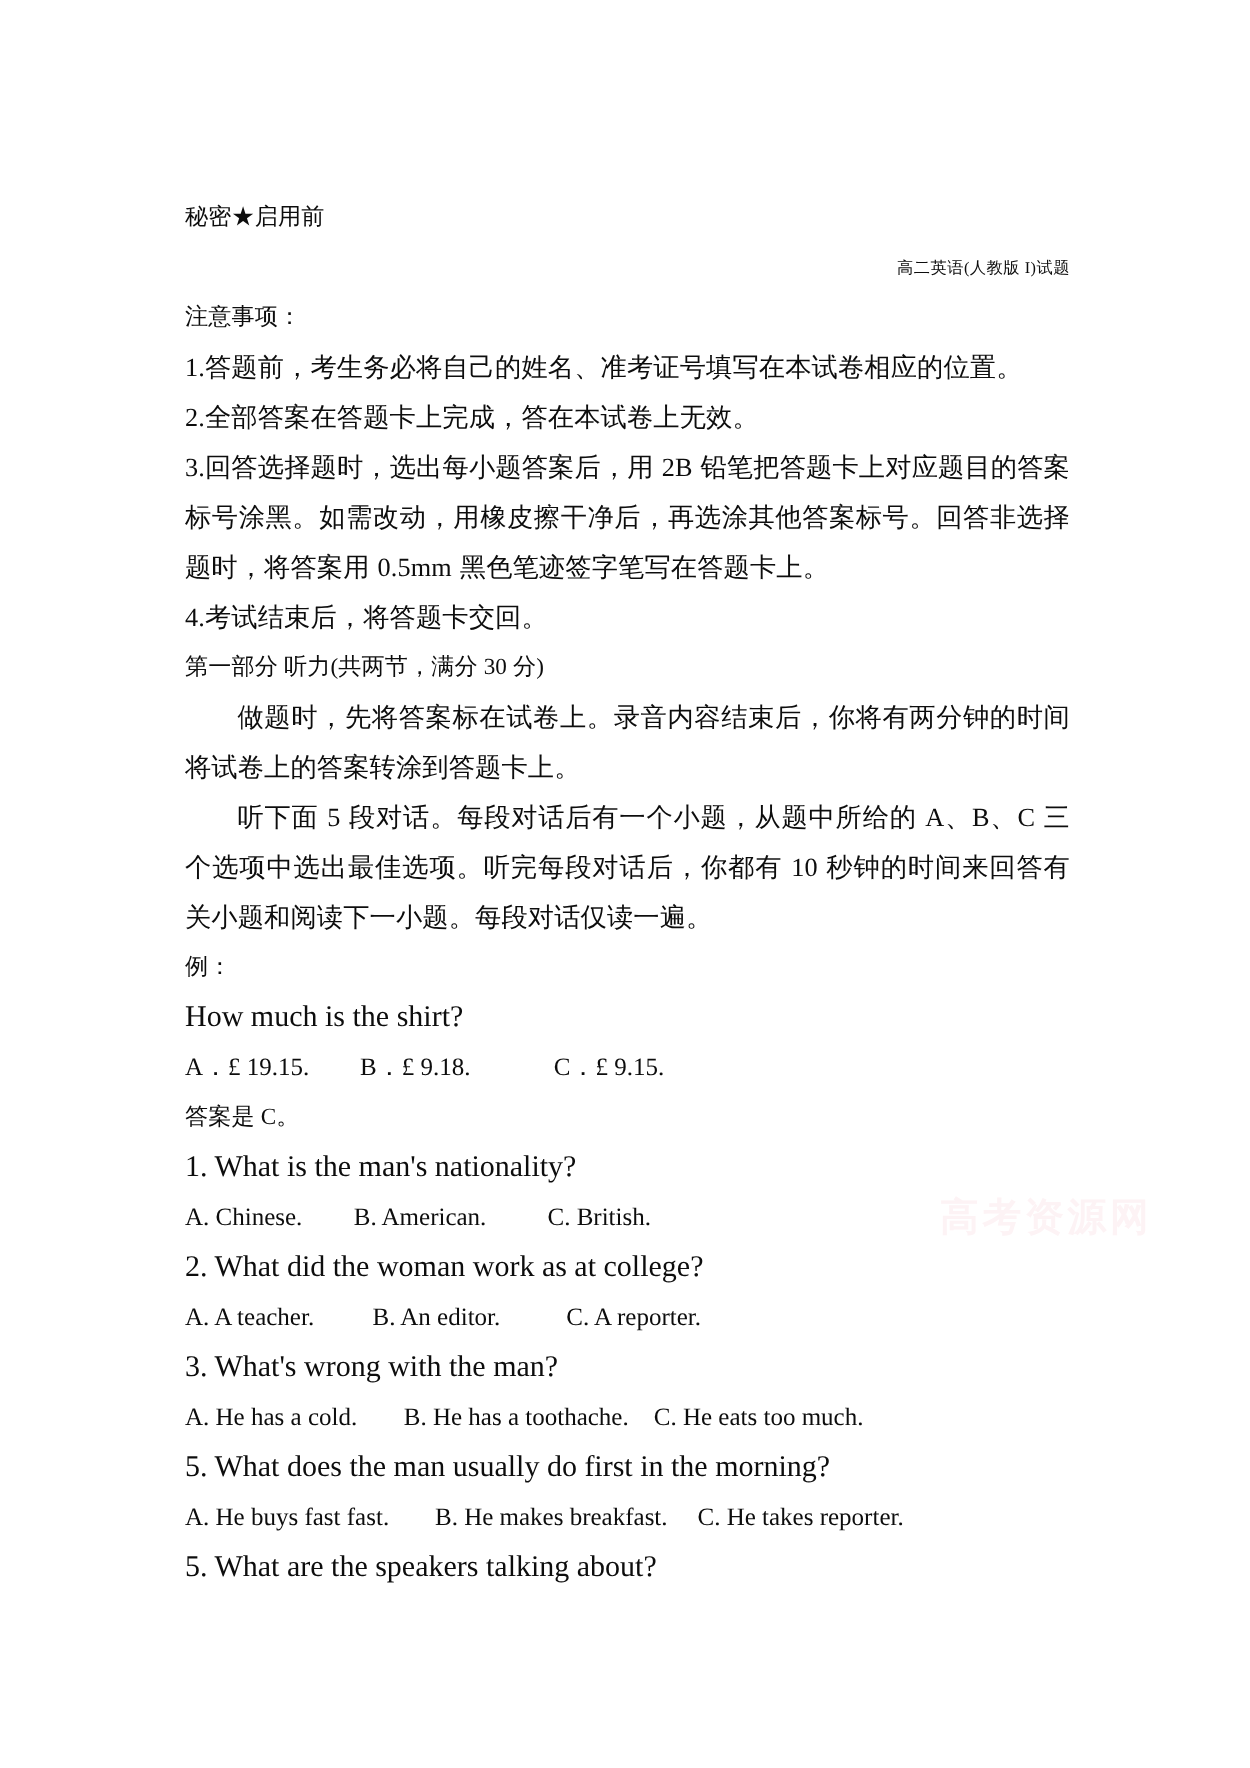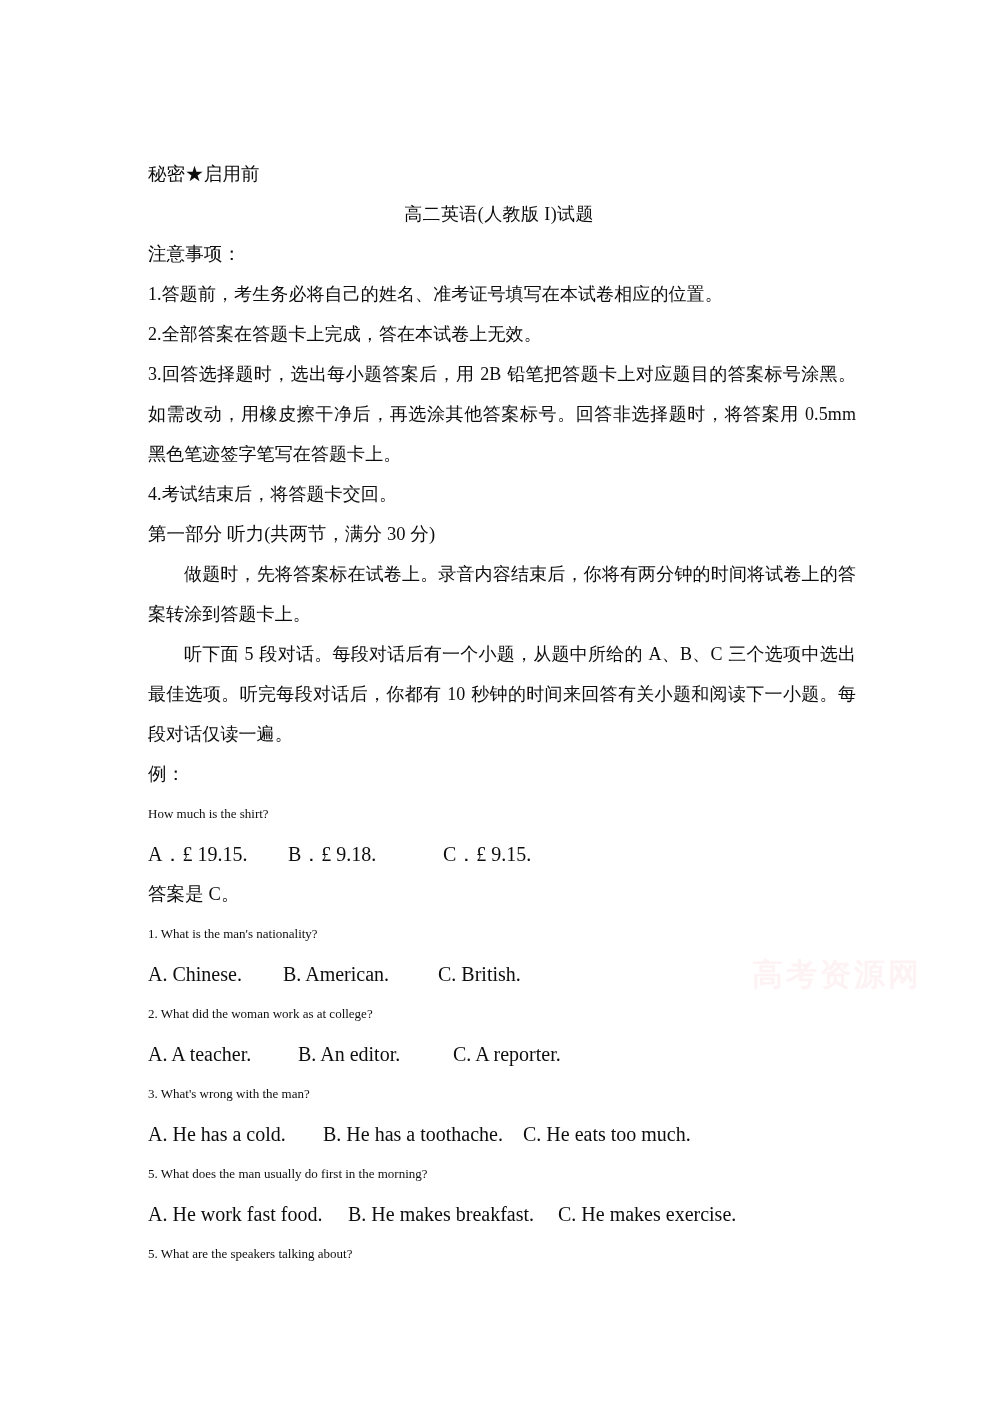--- a/index.html
+++ b/index.html
@@ -38,43 +38,43 @@
   
   .line {
     font-size: 18.5px;
     line-height: 40px;
     letter-spacing: 0.1px;
     white-space: nowrap;
   }
 
   
   .para {
-    font-size: 18px;
+    font-size: 21px;
     line-height: 40px;
     text-align: justify;
     text-justify: inter-ideograph;
     letter-spacing: 0.1px;
     word-spacing: 1px;
   }
   .para.indent {
     text-indent: 2em;
   }
 
   
   .title {
-    font-size: 18px;
+    font-size: 13px;
     line-height: 40px;
-    text-align: center;
+    text-align: right;
     letter-spacing: 0.4px;
     margin-left: -6px;
   }
 
   
   .q-stem {
-    font-size: 13px;
+    font-size: 24px;
     line-height: 40px;
     white-space: nowrap;
   }
   .q-opts {
     font-size: 20px;
     line-height: 40px;
     white-space: nowrap;
   }
   .q-opts .opt {
     display: inline-block;
@@ -163,19 +163,19 @@
       <span class="opt w-a-150">A. A teacher.</span><span class="opt w-b-155b">B. An editor.</span><span class="opt">C. A reporter.</span>
     </div>
 
     <div class="q-stem latin">3. What's wrong with the man?</div>
     <div class="q-opts latin">
       <span class="opt w-a-175">A. He has a cold.</span><span class="opt w-b-200">B. He has a toothache.</span><span class="opt">C. He eats too much.</span>
     </div>
 
     <div class="q-stem latin">5. What does the man usually do first in the morning?</div>
     <div class="q-opts latin">
-      <span class="opt w-a-200">A. He work fast food.</span><span class="opt w-b-210">B. He makes breakfast.</span><span class="opt">C. He makes exercise.</span>
+      <span class="opt w-a-200">A. He buys fast fast.</span><span class="opt w-b-210">B. He makes breakfast.</span><span class="opt">C. He takes reporter.</span>
     </div>
 
     <div class="q-stem latin">5. What are the speakers talking about?</div>
 
   </div>
 </div>
 
 </body></html>

